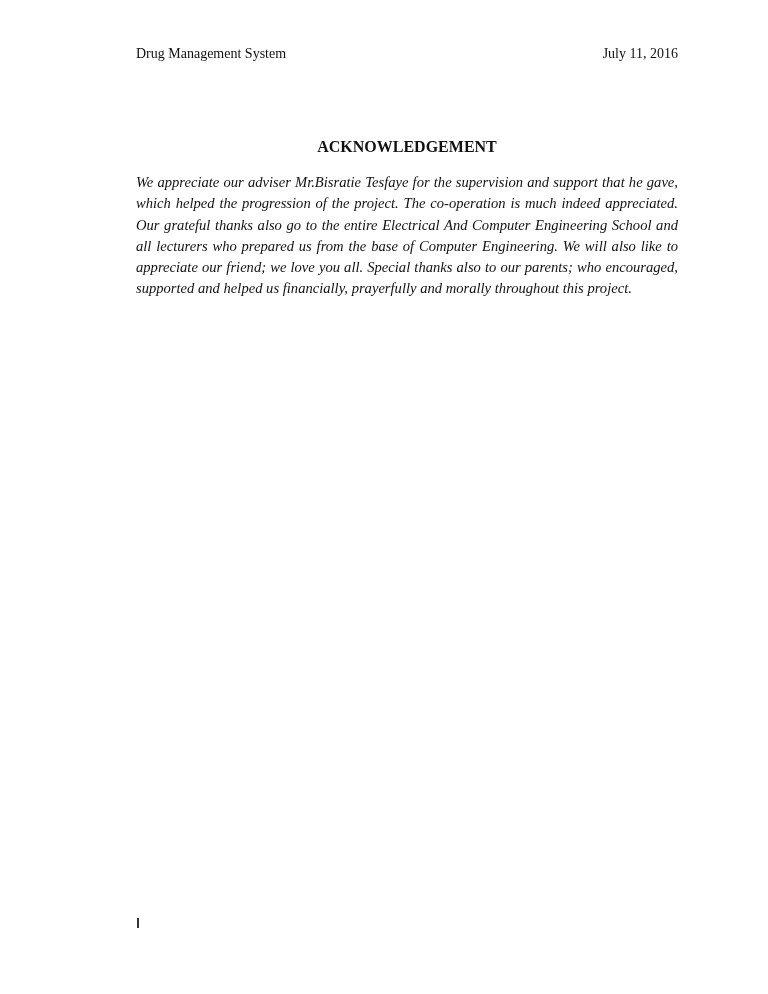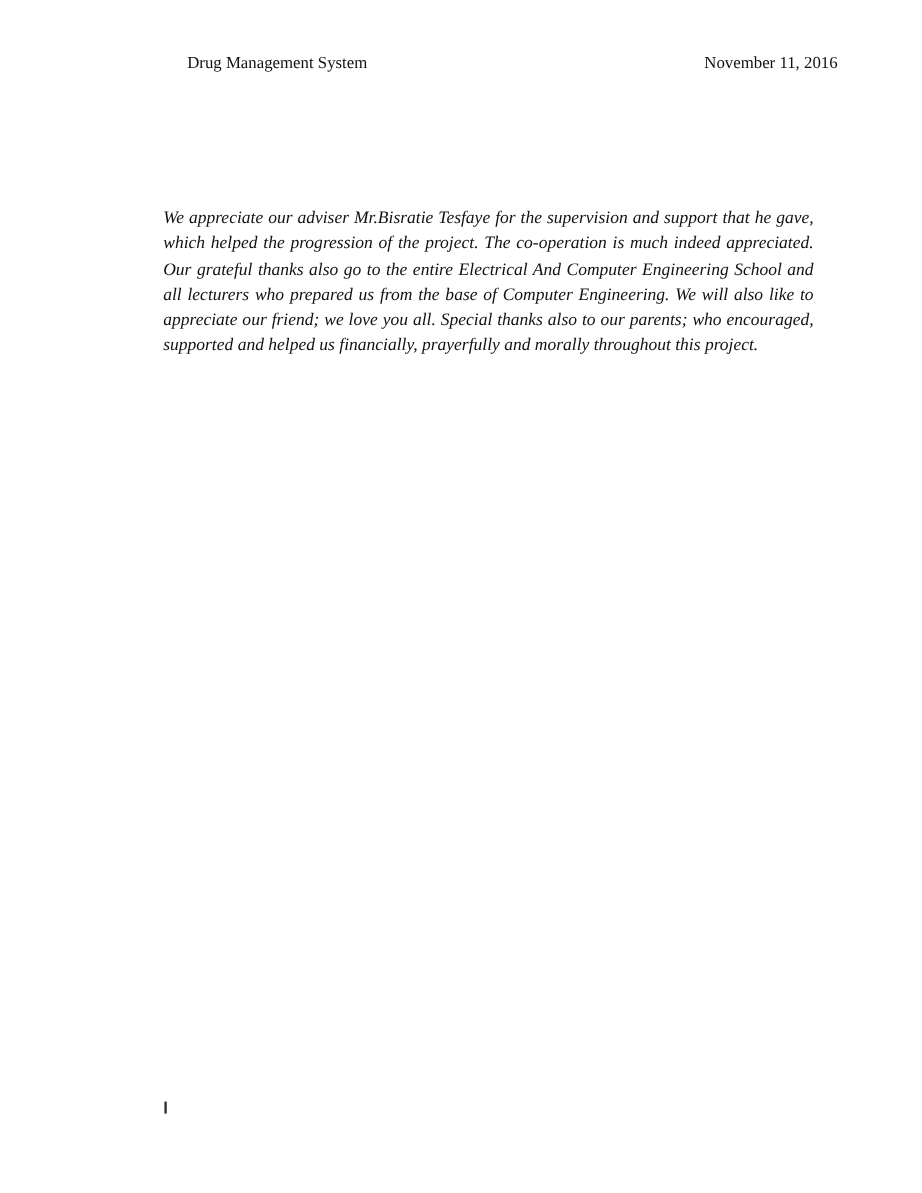--- a/index.html
+++ b/index.html
@@ -23,21 +23,20 @@
     }
     .header {
       position: absolute;
       left: 136px;
       top: 45px;
       width: 542px;
       display: flex;
       justify-content: space-between;
       font-size: 14px;
       line-height: 18px;
-      margin-left: 20px;
     }
     .title {
       position: absolute;
       left: 136px;
       top: 137px;
       width: 542px;
       text-align: center;
       font-weight: bold;
       font-size: 16px;
       line-height: 20px;
@@ -61,20 +60,21 @@
       height: 10px;
       background: #333333;
     }
   </style>
 </head>
 <body>
 
 <div class="page">
   <div class="header">
     <span>Drug Management System</span>
-    <span>November 11, 2016</span>
+    <span>July 11, 2016</span>
   </div>
 
+  <div class="title">ACKNOWLEDGEMENT</div>
 
   <p class="body-text">We appreciate our adviser Mr.Bisratie Tesfaye for the supervision and support that he gave, which helped the progression of the project. The co-operation is much indeed appreciated. Our grateful thanks also go to the entire Electrical And Computer Engineering School and all lecturers who prepared us from the base of Computer Engineering. We will also like to appreciate our friend; we love you all. Special thanks also to our parents; who encouraged, supported and helped us financially, prayerfully and morally throughout this project.</p>
 
   <div class="footer-mark"></div>
 </div>
 
 </body></html>

